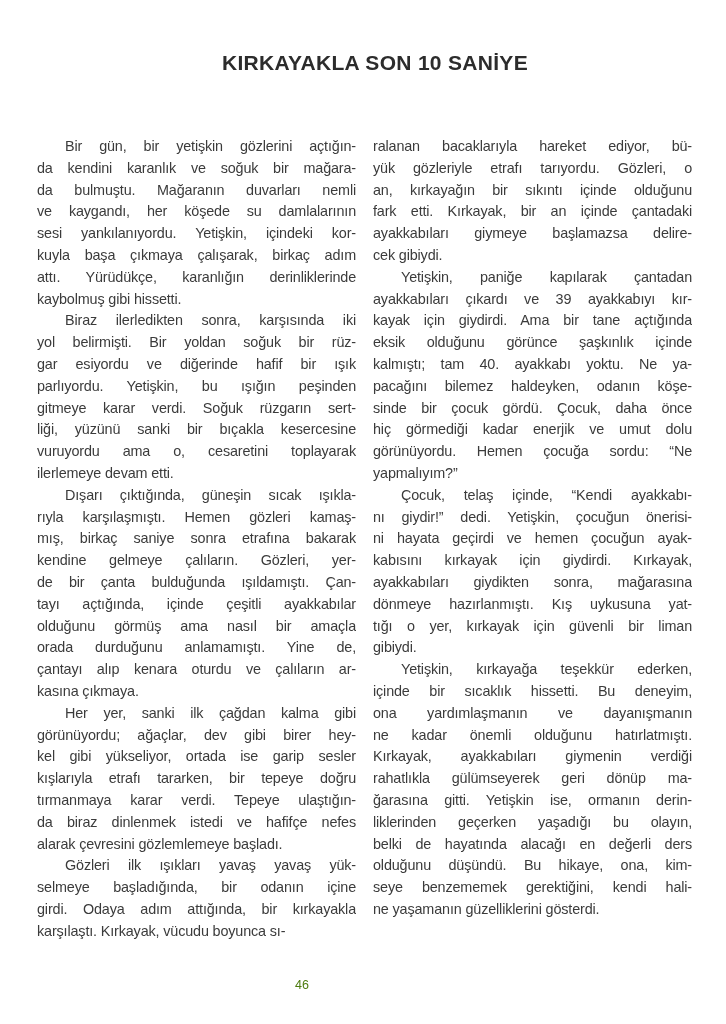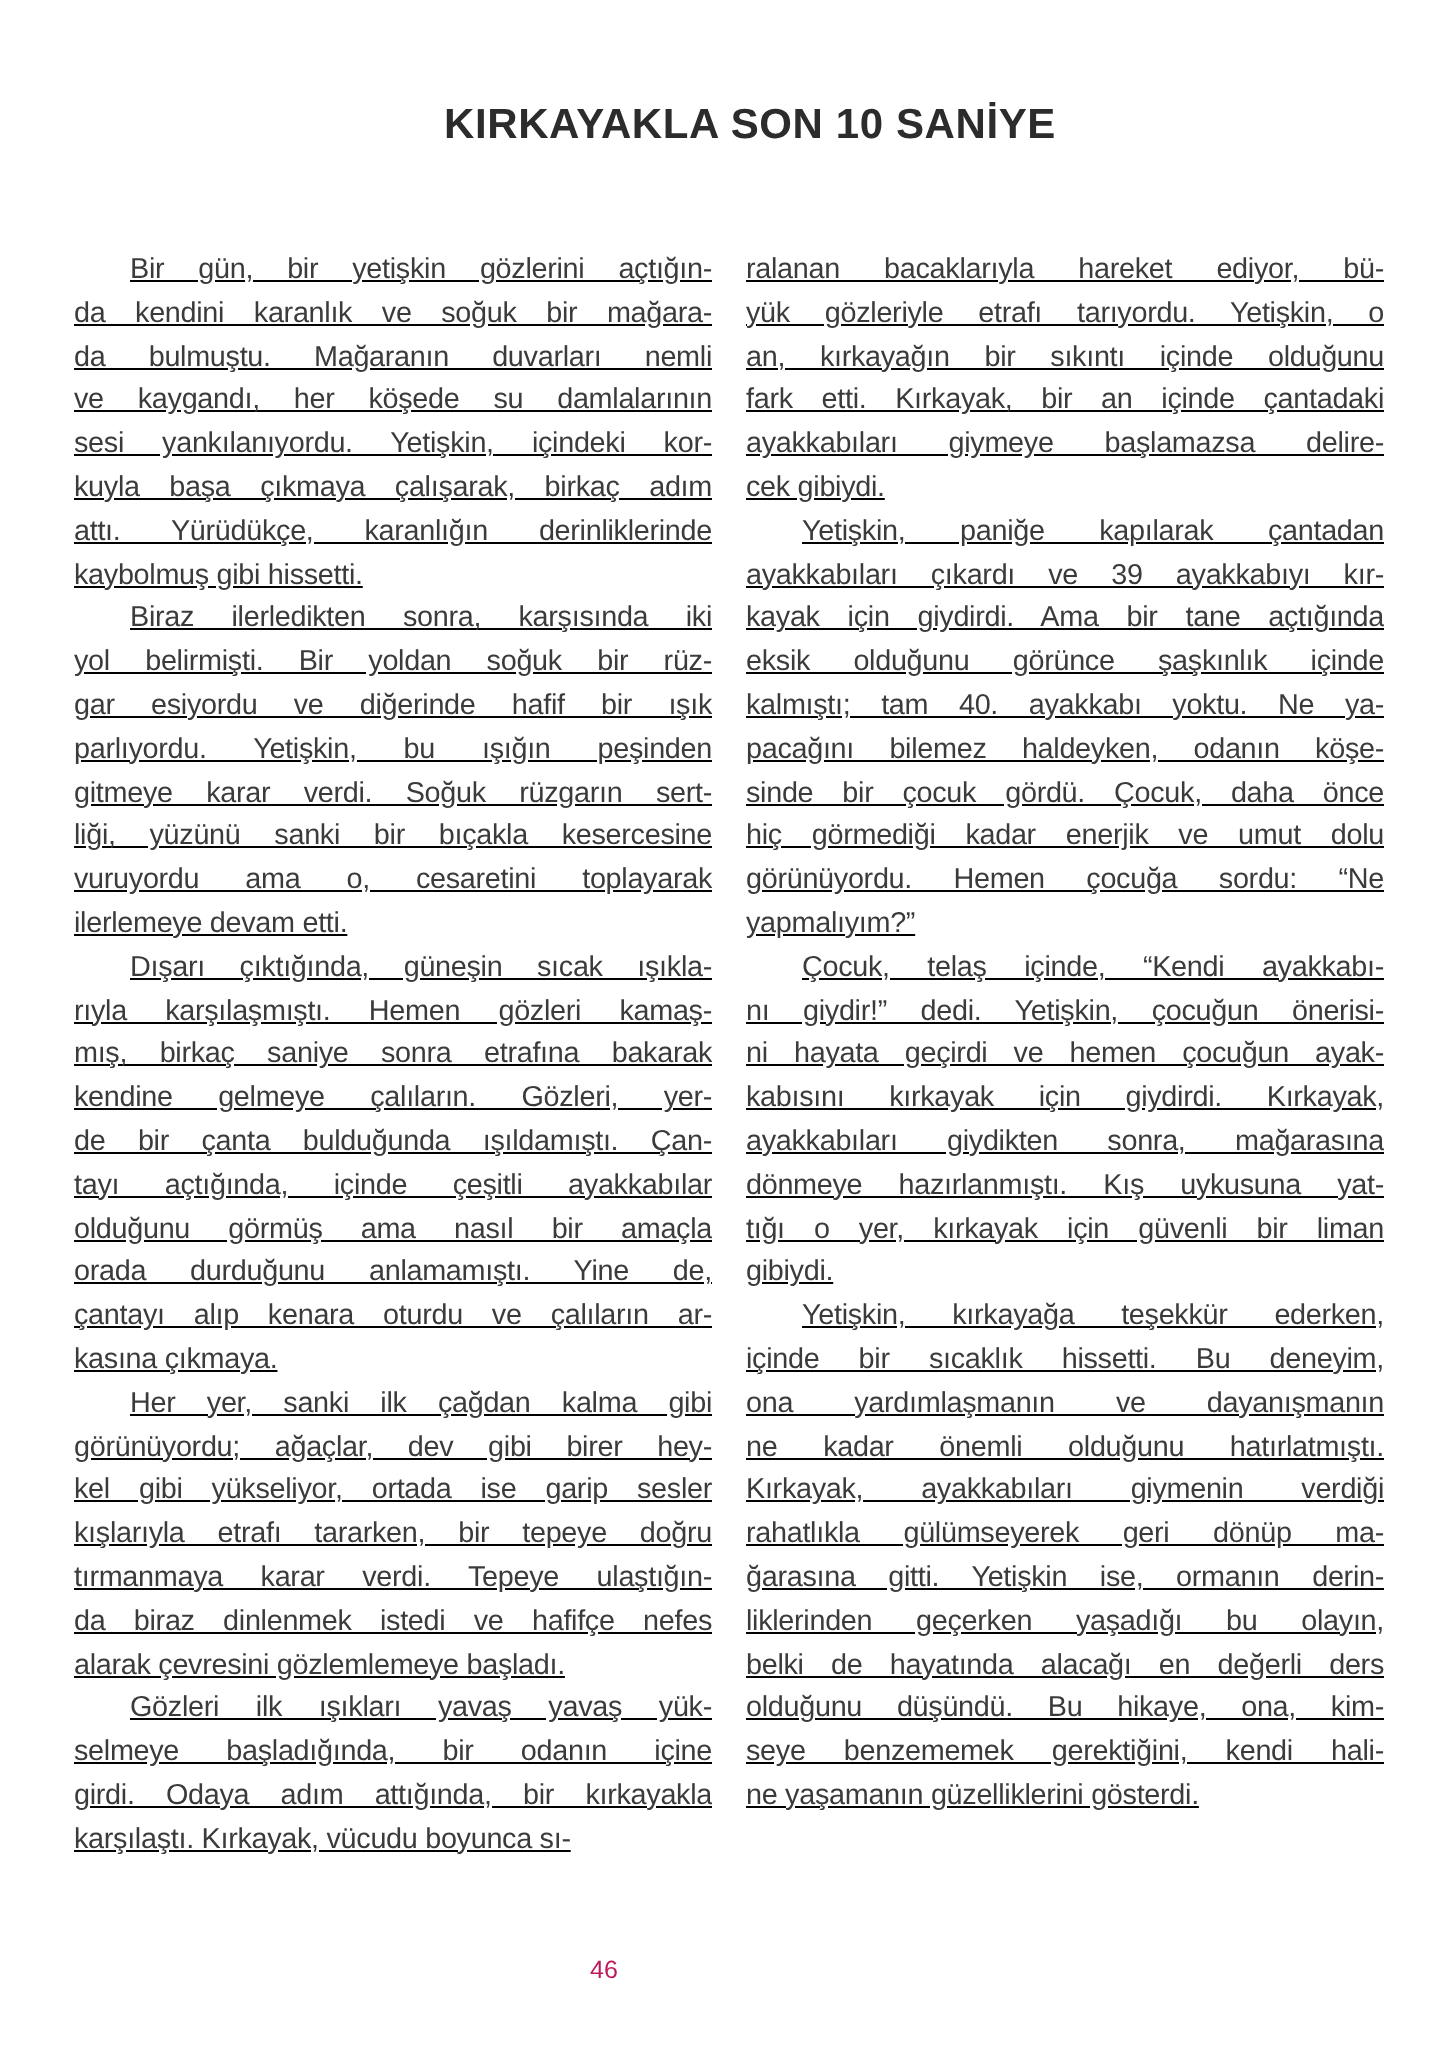--- a/index.html
+++ b/index.html
@@ -22,26 +22,25 @@
     width: 726px;
     text-align: center;
     font-size: 21px;
     font-weight: 700;
     letter-spacing: 0.3px;
     color: #2c2c2c;
     padding-left: 12px;
   }
   .columns {
     position: absolute;
-    top: 125px;
+    top: 136px;
     left: 37px;
     width: 655px;
     display: flex;
     gap: 17px;
-    text-decoration: underline;
   }
   .col {
     width: 319px;
     color: #3b3b3b;
     font-size: 14.4px;
     letter-spacing: -0.15px;
   }
   .para { margin: 0; }
   .line {
     height: 21.8px;
@@ -58,21 +57,21 @@
   .para.indent .line:first-child {
     text-indent: 28px;
   }
   .page-footer {
     position: absolute;
     top: 978px;
     left: 0;
     width: 604px;
     text-align: center;
     font-size: 12.5px;
-    color: #be185d;
+    color: #4d7c0f;
   }
 </style>
 </head>
 <body>
 
 <div class="page">
   <div class="doc-title">KIRKAYAKLA SON 10 SANİYE</div>
 
   <div class="columns">
     <div class="col">
@@ -120,21 +119,21 @@
         <div class="para indent">
           <div class="line">Gözleri ilk ışıkları yavaş yavaş yük-</div>
           <div class="line">selmeye başladığında, bir odanın içine</div>
           <div class="line">girdi. Odaya adım attığında, bir kırkayakla</div>
           <div class="line last">karşılaştı. Kırkayak, vücudu boyunca sı-</div>
         </div>
       </div>
     <div class="col">
         <div class="para">
           <div class="line">ralanan bacaklarıyla hareket ediyor, bü-</div>
-          <div class="line">yük gözleriyle etrafı tarıyordu. Yetişkin, o</div>
+          <div class="line">yük gözleriyle etrafı tarıyordu. Gözleri, o</div>
           <div class="line">an, kırkayağın bir sıkıntı içinde olduğunu</div>
           <div class="line">fark etti. Kırkayak, bir an içinde çantadaki</div>
           <div class="line">ayakkabıları giymeye başlamazsa delire-</div>
           <div class="line last">cek gibiydi.</div>
         </div>
         <div class="para indent">
           <div class="line">Yetişkin, paniğe kapılarak çantadan</div>
           <div class="line">ayakkabıları çıkardı ve 39 ayakkabıyı kır-</div>
           <div class="line">kayak için giydirdi. Ama bir tane açtığında</div>
           <div class="line">eksik olduğunu görünce şaşkınlık içinde</div>

